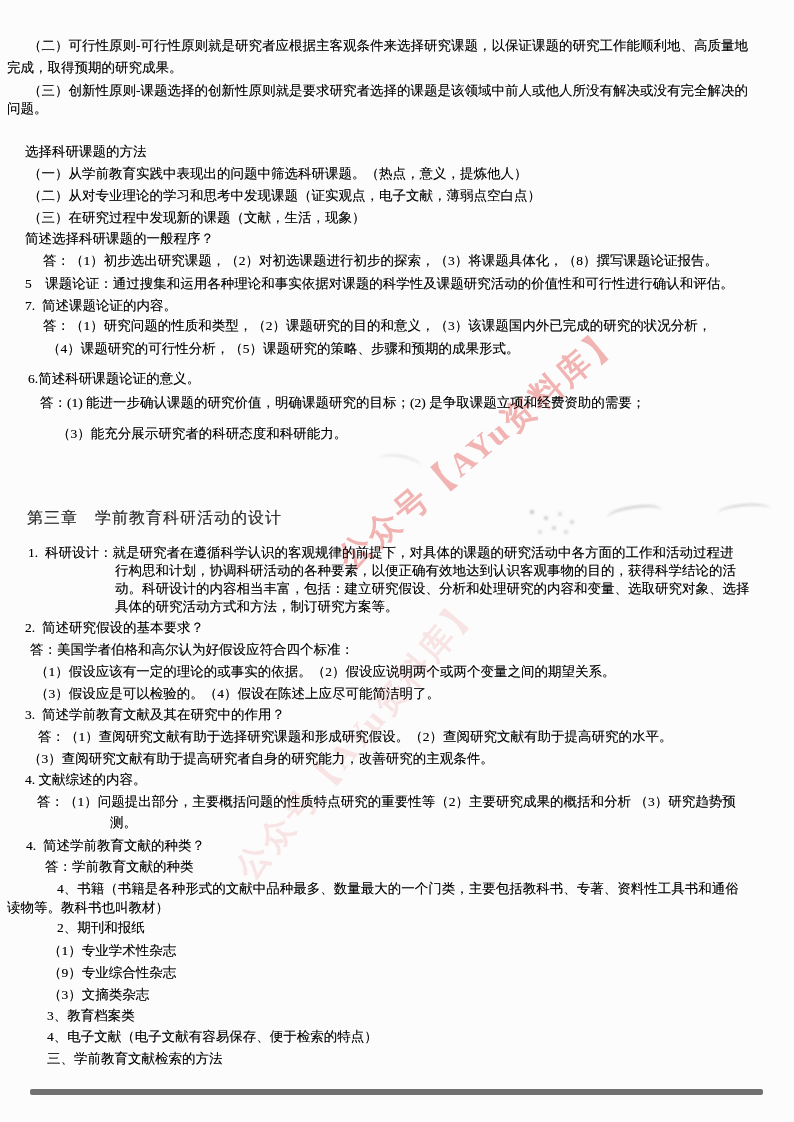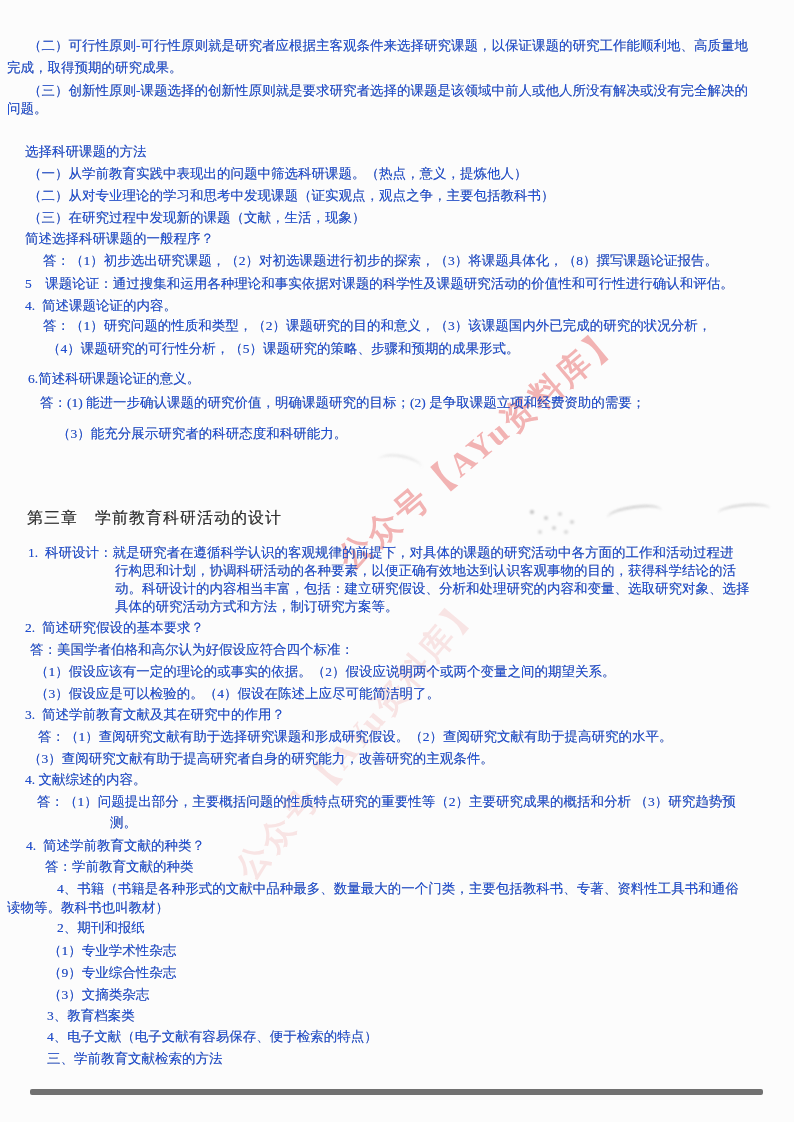--- a/index.html
+++ b/index.html
@@ -9,21 +9,21 @@
     background:#fcfcfc;
     overflow:hidden;
     font-family:"Liberation Serif","DejaVu Serif",serif;
     color:#3d3d3d;
   }
   .ln{
     position:absolute;
     font-size:13.5px;
     line-height:15px;
     white-space:pre;
-    color:#1d4ed8;
+    color:#000000;
     text-shadow:0 0 0.4px rgba(60,60,60,0.55);
   }
   .chapter{
     position:absolute;
     margin:0;
     font-size:16px;
     font-weight:normal;
     letter-spacing:1px;
     white-space:pre;
     color:#333;
@@ -93,26 +93,26 @@
   <div class="smudge s1"></div>
   <div class="smudge s2"></div>
   <div class="smudge s4"></div>
 
   <div class="ln" style="top:38px;left:28px">（二）可行性原则-可行性原则就是研究者应根据主客观条件来选择研究课题，以保证课题的研究工作能顺利地、高质量地</div>
   <div class="ln" style="top:60px;left:7px">完成，取得预期的研究成果。</div>
   <div class="ln" style="top:83px;left:28px">（三）创新性原则-课题选择的创新性原则就是要求研究者选择的课题是该领域中前人或他人所没有解决或没有完全解决的</div>
   <div class="ln" style="top:101px;left:7px">问题。</div>
   <div class="ln" style="top:144px;left:25px">选择科研课题的方法</div>
   <div class="ln" style="top:166px;left:28px">（一）从学前教育实践中表现出的问题中筛选科研课题。（热点，意义，提炼他人）</div>
-  <div class="ln" style="top:188px;left:28px">（二）从对专业理论的学习和思考中发现课题（证实观点，观点之争，主要包括教科书）</div>
+  <div class="ln" style="top:188px;left:28px">（二）从对专业理论的学习和思考中发现课题（证实观点，电子文献，薄弱点空白点）</div>
   <div class="ln" style="top:210px;left:28px">（三）在研究过程中发现新的课题（文献，生活，现象）</div>
   <div class="ln" style="top:231px;left:25px">简述选择科研课题的一般程序？</div>
   <div class="ln" style="top:253px;left:43px">答：（1）初步选出研究课题，（2）对初选课题进行初步的探索，（3）将课题具体化，（8）撰写课题论证报告。</div>
   <div class="ln" style="top:276px;left:25px">5    课题论证：通过搜集和运用各种理论和事实依据对课题的科学性及课题研究活动的价值性和可行性进行确认和评估。</div>
-  <div class="ln" style="top:298px;left:25px">4.  简述课题论证的内容。</div>
+  <div class="ln" style="top:298px;left:25px">7.  简述课题论证的内容。</div>
   <div class="ln" style="top:318px;left:43px">答：（1）研究问题的性质和类型，（2）课题研究的目的和意义，（3）该课题国内外已完成的研究的状况分析，</div>
   <div class="ln" style="top:341px;left:47px">（4）课题研究的可行性分析，（5）课题研究的策略、步骤和预期的成果形式。</div>
   <div class="ln" style="top:371px;left:28px">6.简述科研课题论证的意义。</div>
   <div class="ln" style="top:395px;left:40px">答：(1) 能进一步确认课题的研究价值，明确课题研究的目标；(2) 是争取课题立项和经费资助的需要；</div>
   <div class="ln" style="top:426px;left:57px">（3）能充分展示研究者的科研态度和科研能力。</div>
 
   <h1 class="chapter" style="top:508px;left:27px">第三章　学前教育科研活动的设计</h1>
 
   <div class="ln" style="top:545px;left:28px">1.  科研设计：就是研究者在遵循科学认识的客观规律的前提下，对具体的课题的研究活动中各方面的工作和活动过程进</div>
   <div class="ln" style="top:581px;left:115px">动。科研设计的内容相当丰富，包括：建立研究假设、分析和处理研究的内容和变量、选取研究对象、选择</div>

